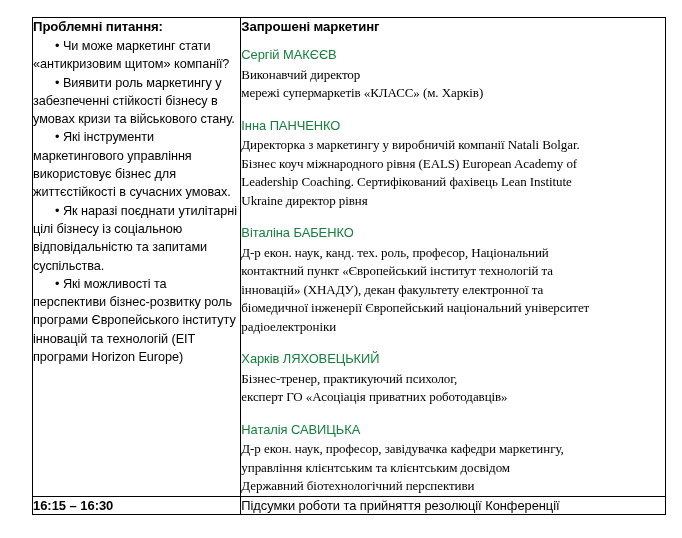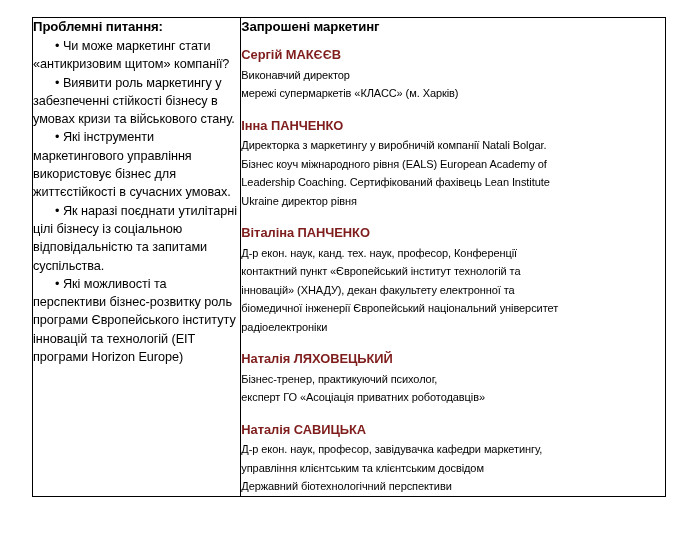--- a/index.html
+++ b/index.html
@@ -75,32 +75,33 @@
     
     font-size: 12.7px;
   }
 
   .expert-block {
     margin: 0 0 14px 0;
   }
   .expert-block:last-child { margin-bottom: 0; }
 
   .expert-name {
-    color: #7f1d1d;
-    font-weight: bold;
+    color: #15803d;
+    font-weight: normal;
     font-size: 12.9px;
     line-height: 18.5px;
     margin: 0 0 1px 0;
     letter-spacing: -0.05px;
   }
   .expert-desc {
-    font-size: 11px;
+    font-size: 13px;
     line-height: 18.5px;
     margin: 0;
     letter-spacing: -0.08px;
+    font-family: Liberation Serif, serif;
   }
   .expert-desc .ln { display: block; }
 
   .spacer-top { height: 9px; }
 
   .time-cell {
     font-weight: bold;
     font-size: 13px;
     line-height: 17px;
     padding: 7px 6px 8px 7px;
@@ -153,45 +154,49 @@
             <div class="expert-name">Інна ПАНЧЕНКО</div>
             <div class="expert-desc">
               <span class="ln">Директорка з маркетингу у виробничій компанії Natali Bolgar.</span>
               <span class="ln">Бізнес коуч міжнародного рівня (EALS) European Academy of</span>
               <span class="ln">Leadership Coaching. Сертифікований фахівець Lean Institute</span>
               <span class="ln">Ukraine директор рівня</span>
             </div>
           </div>
 
           <div class="expert-block">
-            <div class="expert-name">Віталіна ПАНЧЕНКО</div>
-            <div class="expert-desc">
-              <span class="ln">Д-р екон. наук, канд. тех. наук, професор, Конференції</span>
+            <div class="expert-name">Віталіна БАБЕНКО</div>
+            <div class="expert-desc">
+              <span class="ln">Д-р екон. наук, канд. тех. роль, професор, Національний</span>
               <span class="ln">контактний пункт «Європейський інститут технологій та</span>
               <span class="ln">інновацій» (ХНАДУ), декан факультету електронної та</span>
               <span class="ln">біомедичної інженерії Європейський національний університет</span>
               <span class="ln">радіоелектроніки</span>
             </div>
           </div>
 
           <div class="expert-block">
-            <div class="expert-name">Наталія ЛЯХОВЕЦЬКИЙ</div>
+            <div class="expert-name">Харків ЛЯХОВЕЦЬКИЙ</div>
             <div class="expert-desc">
               <span class="ln">Бізнес-тренер, практикуючий психолог,</span>
               <span class="ln">експерт ГО «Асоціація приватних роботодавців»</span>
             </div>
           </div>
 
           <div class="expert-block">
             <div class="expert-name">Наталія САВИЦЬКА</div>
             <div class="expert-desc">
               <span class="ln">Д-р екон. наук, професор, завідувачка кафедри маркетингу,</span>
               <span class="ln">управління клієнтським та клієнтським досвідом</span>
               <span class="ln">Державний біотехнологічний перспективи</span>
             </div>
           </div>
         </td>
       </tr>
 
+      <tr>
+        <td class="time-cell">16:15 – 16:30</td>
+        <td class="summary-cell">Підсумки роботи та прийняття резолюції Конференції</td>
+      </tr>
     </tbody>
   </table>
 
 </div>
 
 </body></html>

